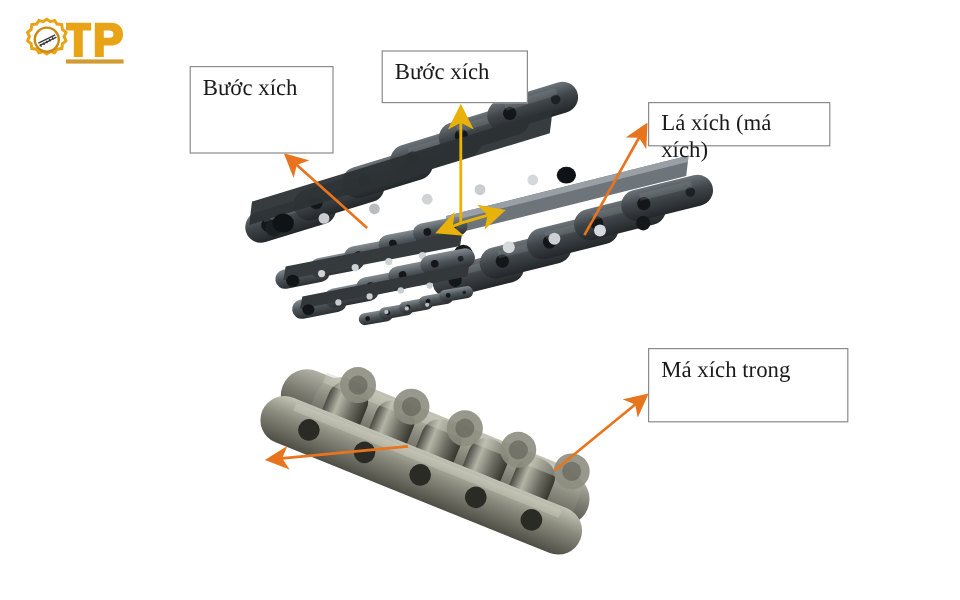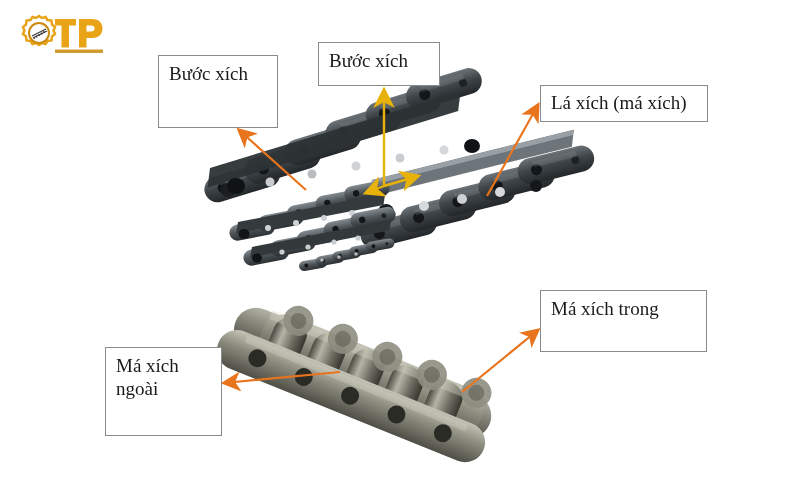--- a/index.html
+++ b/index.html
@@ -15,21 +15,21 @@
     background:#ffffff;
     box-sizing:border-box;
     font-family:"Liberation Serif", serif;
     color:#1a1a1a;
     padding:6px 10px 4px 10px;
     line-height:1.22;
     z-index:40;
   }
   #box-chot{left:158px;top:55px;width:120px;height:73px;font-size:19px;}
   #box-buoc{left:318px;top:42px;width:122px;height:44px;font-size:19px;}
-  #box-la{left:540px;top:85px;width:168px;height:37px;font-size:19px;padding-top:5px;}
+  #box-la{left:540px;top:85px;width:152px;height:37px;font-size:19px;padding-top:5px;}
   #box-trong{left:540px;top:290px;width:167px;height:62px;font-size:19px;font-family:Liberation Serif, serif;}
   #box-ngoai{left:105px;top:347px;width:117px;height:89px;font-size:19px;}
   .logo{position:absolute;left:18px;top:12px;width:86px;height:42px;z-index:50;}
   svg.layer{position:absolute;left:0;top:0;width:800px;height:500px;overflow:visible;}
   #art{z-index:10;}
   #arrows{z-index:30;pointer-events:none;}
 </style>
 </head>
 <body>
 
@@ -347,18 +347,14 @@
   </div>
 
   <div class="label-box" id="box-la">
     <span>Lá xích (má xích)</span>
   </div>
 
   <div class="label-box" id="box-trong">
     <span>Má xích trong</span>
   </div>
 
-  <div class="label-box" id="box-ngoai">
-    <div>Má xích</div>
-    <div>ngoài</div>
-  </div>
 
 </div>
 
 </body></html>

